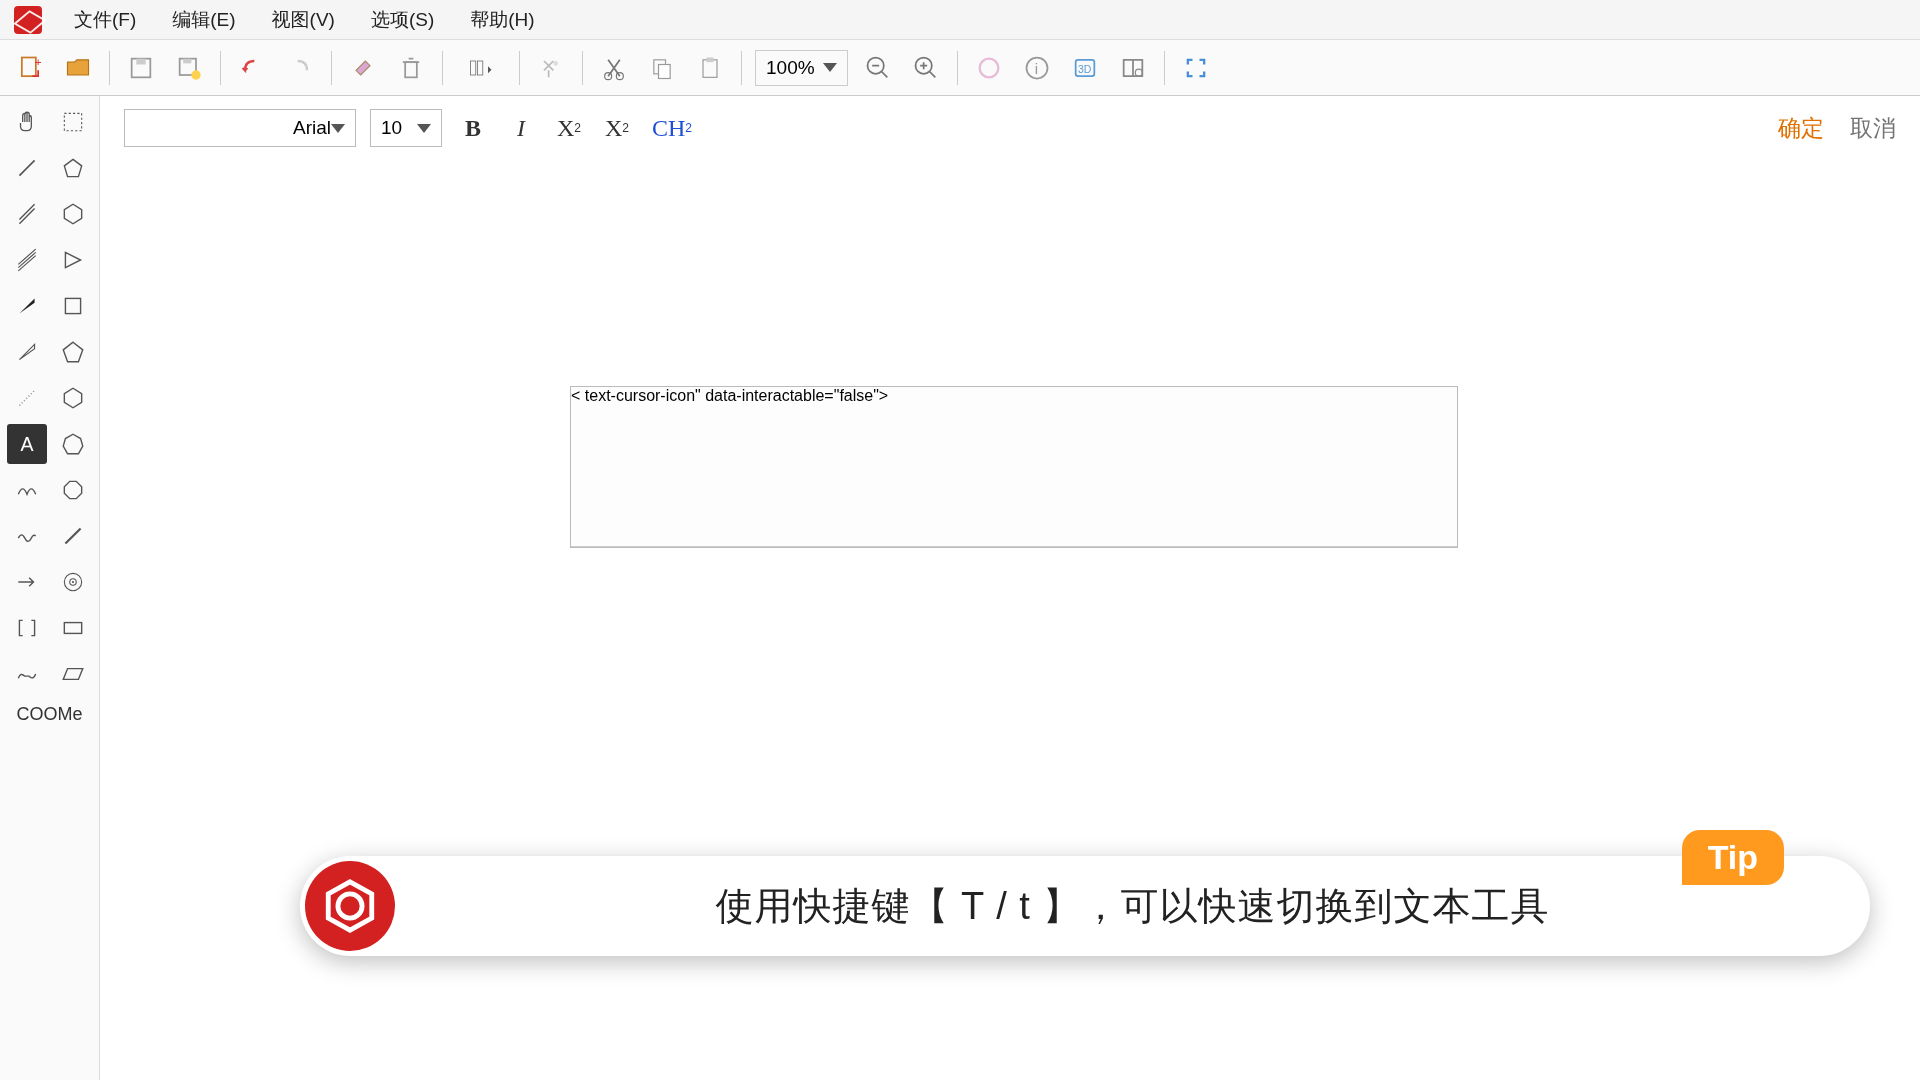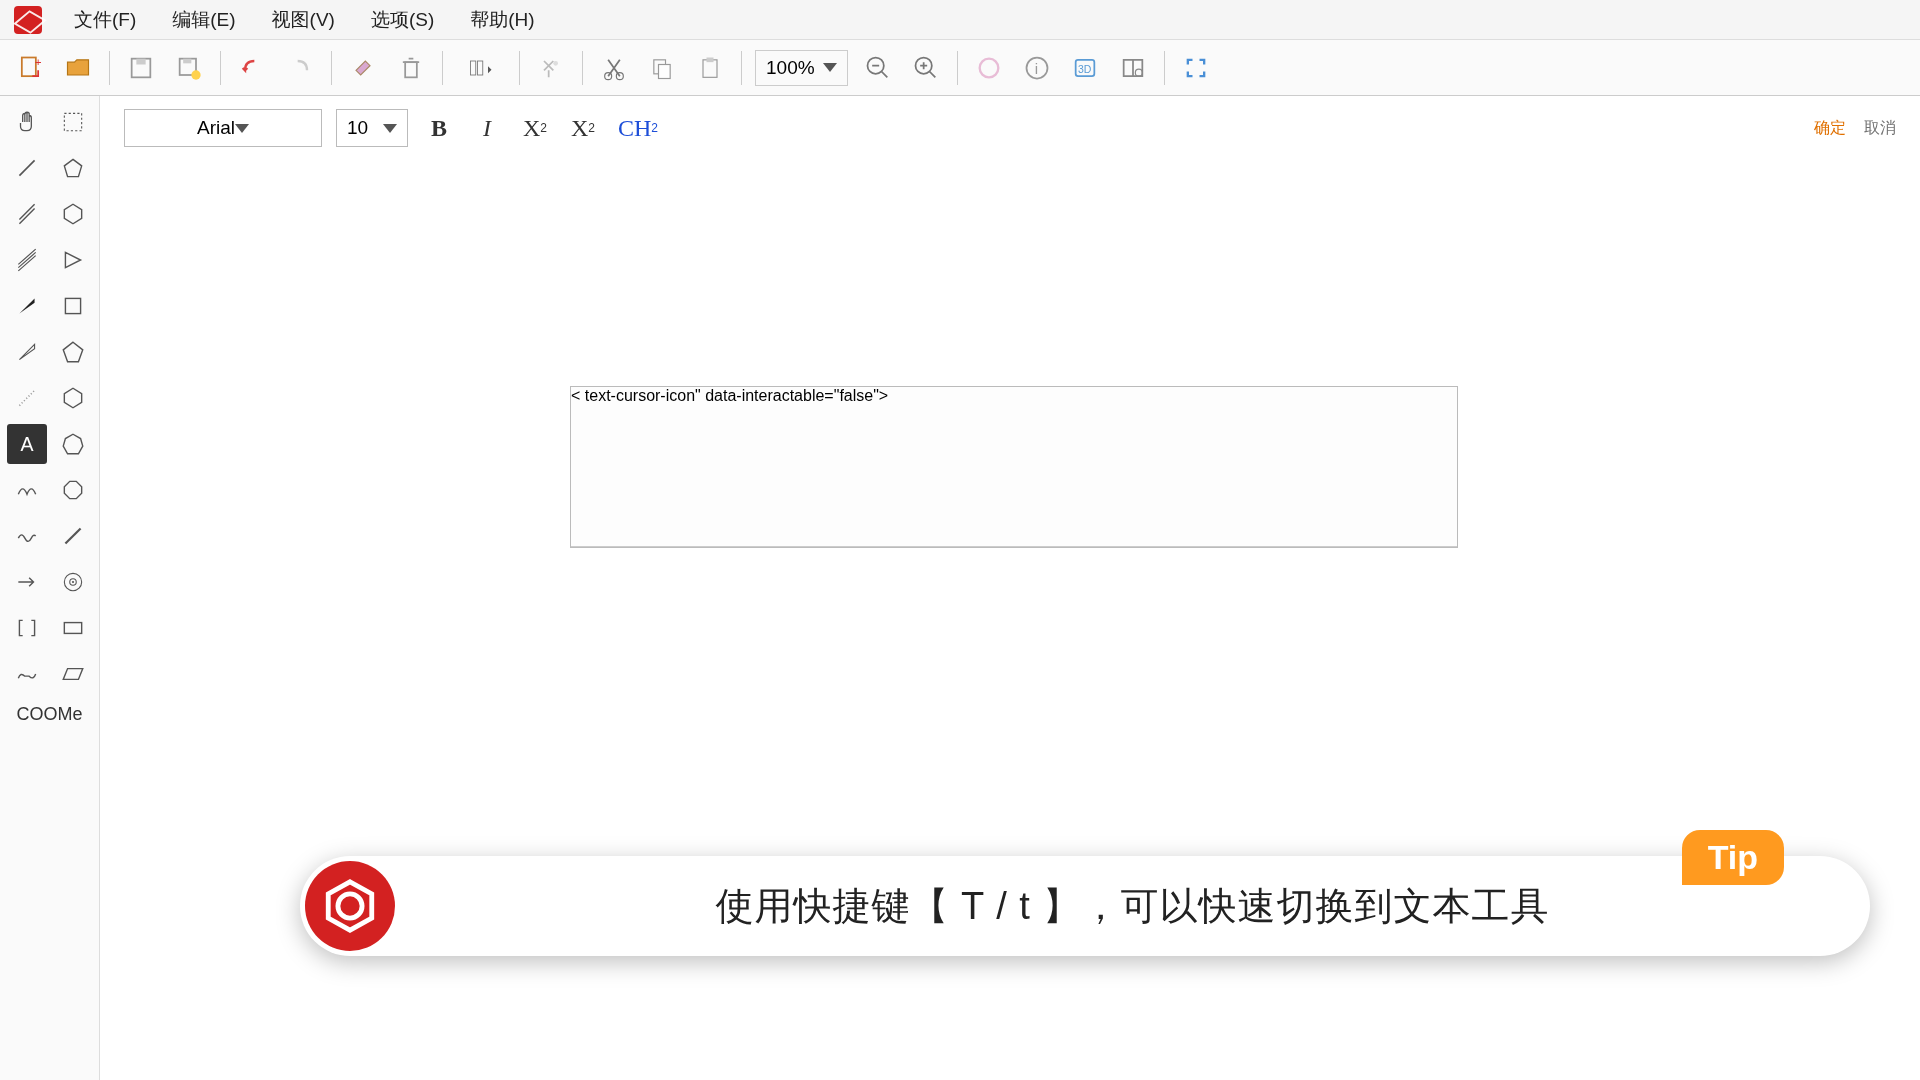--- a/index.html
+++ b/index.html
@@ -35,24 +35,24 @@
 
 .right-tools { width:46px; background:#fafafa; border-left:1px solid #ddd; display:flex; flex-direction:column; align-items:center; padding-top:6px; }
 .rt-btn { width:36px; height:36px; display:flex; align-items:center; justify-content:center; font-size:22px; color:#333; cursor:pointer; margin-bottom:8px; }
 .spectrum-icon { width:28px; height:20px; display:flex; align-items:flex-end; gap:1px; }
 .spectrum-icon span { width:2px; background:#b03030; }
 
 .text-editor { position:absolute; top:290px; left:470px; width:888px; border:1px solid #bbb; background:#fdfdfd; }
 .te-input { height:160px; border-bottom:1px solid #ccc; position:relative; }
 .te-bar { height:64px; display:flex; align-items:center; padding:0 24px; gap:14px; }
 .te-select { height:38px; border:1px solid #bbb; background:#fff; display:flex; align-items:center; padding:0 10px; font-size:19px; cursor:pointer; }
-.te-font { width:198px; justify-content:center; }
+.te-font { width:232px; justify-content:flex-end; }
 .te-size { width:72px; justify-content:space-between; }
 .te-fmt { width:34px; height:34px; display:flex; align-items:center; justify-content:center; font-size:24px; font-family:"Times New Roman",serif; cursor:pointer; color:#333; }
-.te-actions { margin-left:auto; display:flex; gap:18px; font-size:16px; }
+.te-actions { margin-left:auto; display:flex; gap:26px; font-size:23px; }
 .te-ok { color:#e07000; cursor:pointer; }
 .te-cancel { color:#737373; cursor:pointer; }
 
 .tip-banner { position:absolute; left:200px; top:760px; width:1570px; height:100px; background:#fff; border-radius:50px; box-shadow:0 6px 24px rgba(0,0,0,.25); display:flex; align-items:center; }
 .tip-logo { width:90px; height:90px; background:#d32121; border-radius:50%; margin-left:5px; display:flex; align-items:center; justify-content:center; }
 .tip-logo svg { width:58px; height:58px; }
 .tip-text { flex:1; text-align:center; font-size:38px; color:#222; letter-spacing:1px; }
 .tip-badge { position:absolute; right:86px; top:-26px; background:#ff9a1f; color:#fff; font-size:34px; font-weight:bold; padding:8px 26px; border-radius:18px 18px 18px 0; }
 
 .caret { width:0; height:0; border-left:7px solid transparent; border-right:7px solid transparent; border-top:9px solid #555; display:inline-block; }

